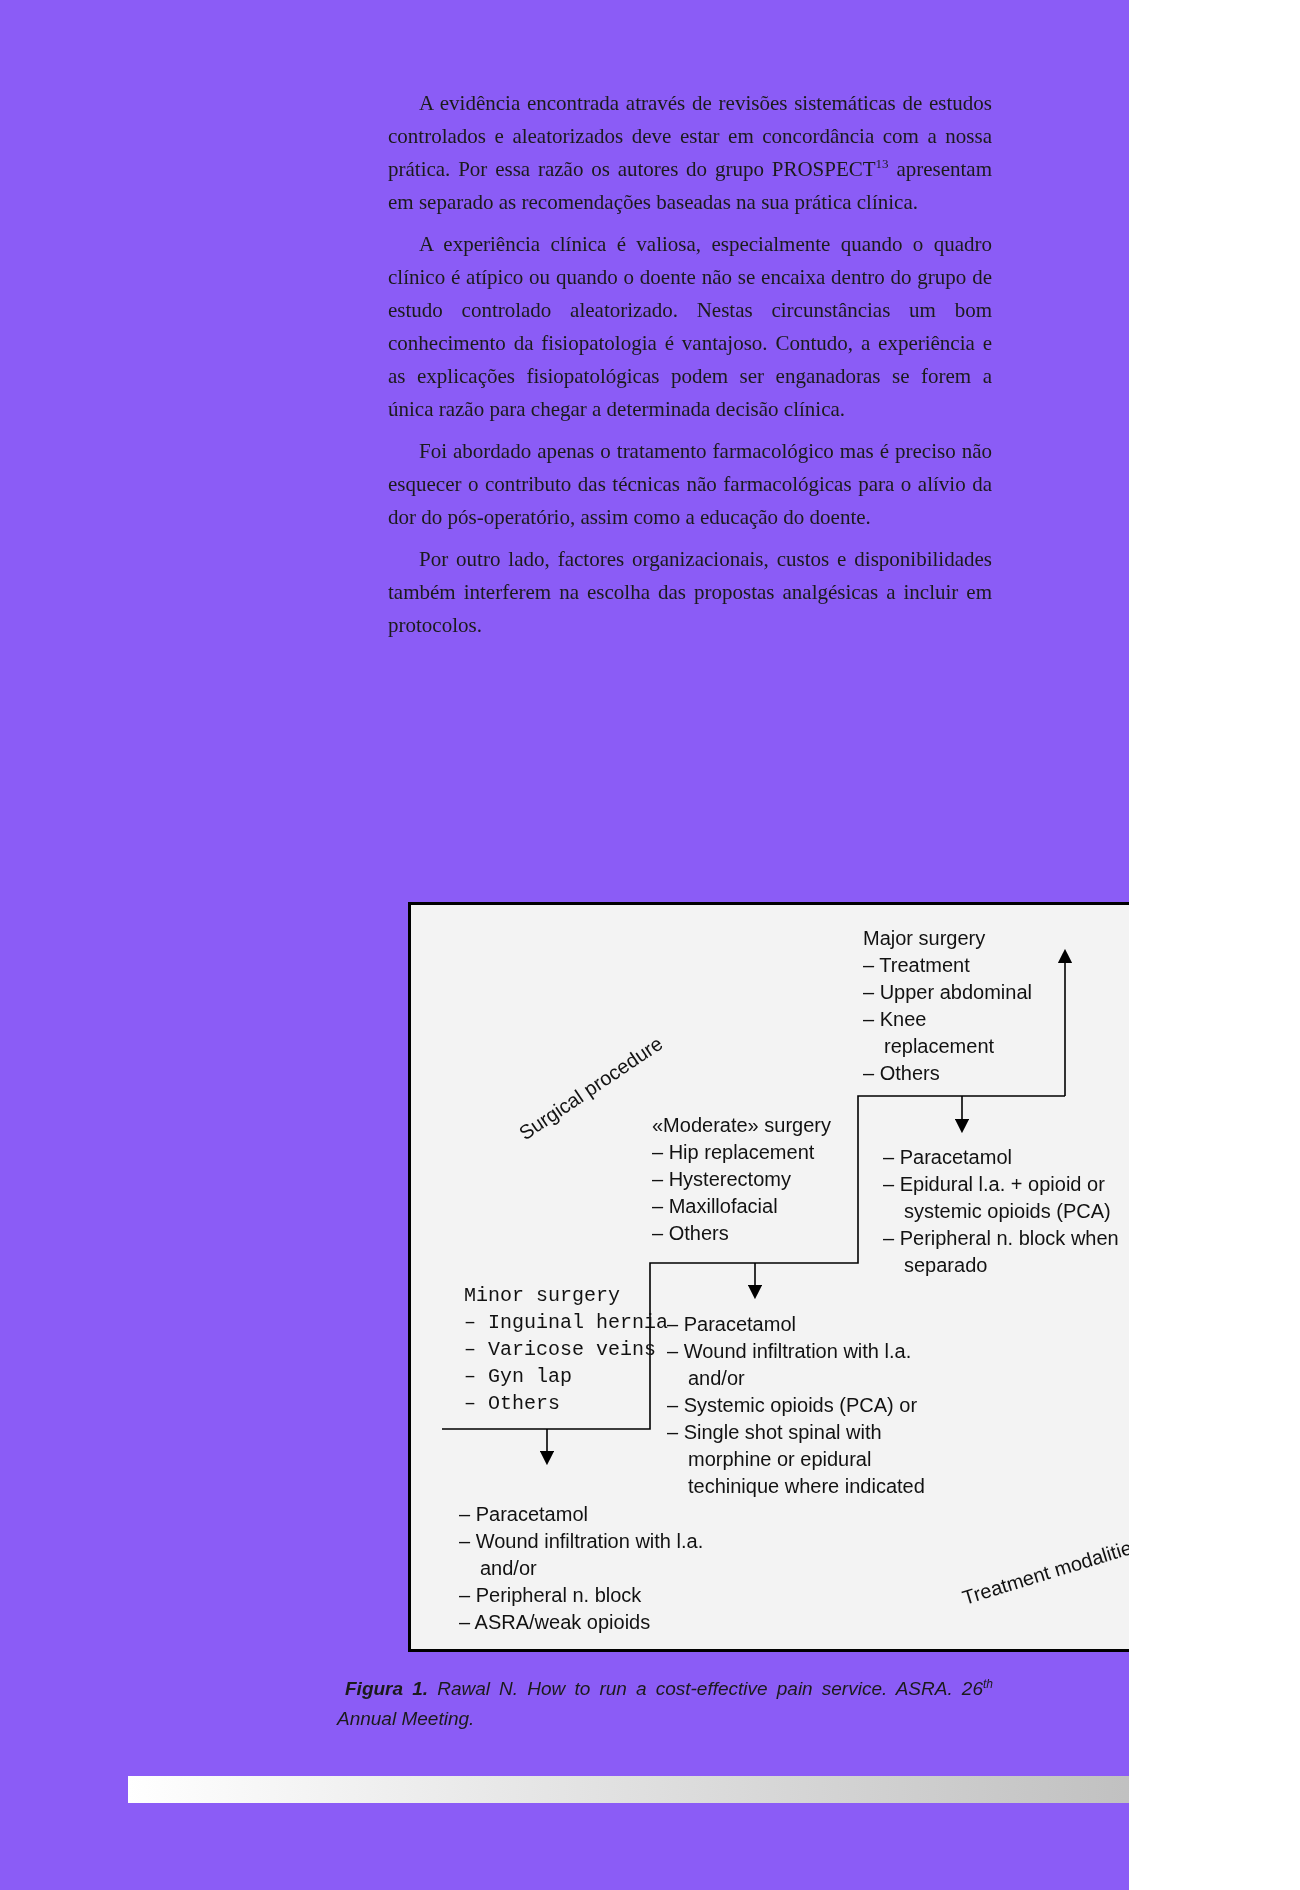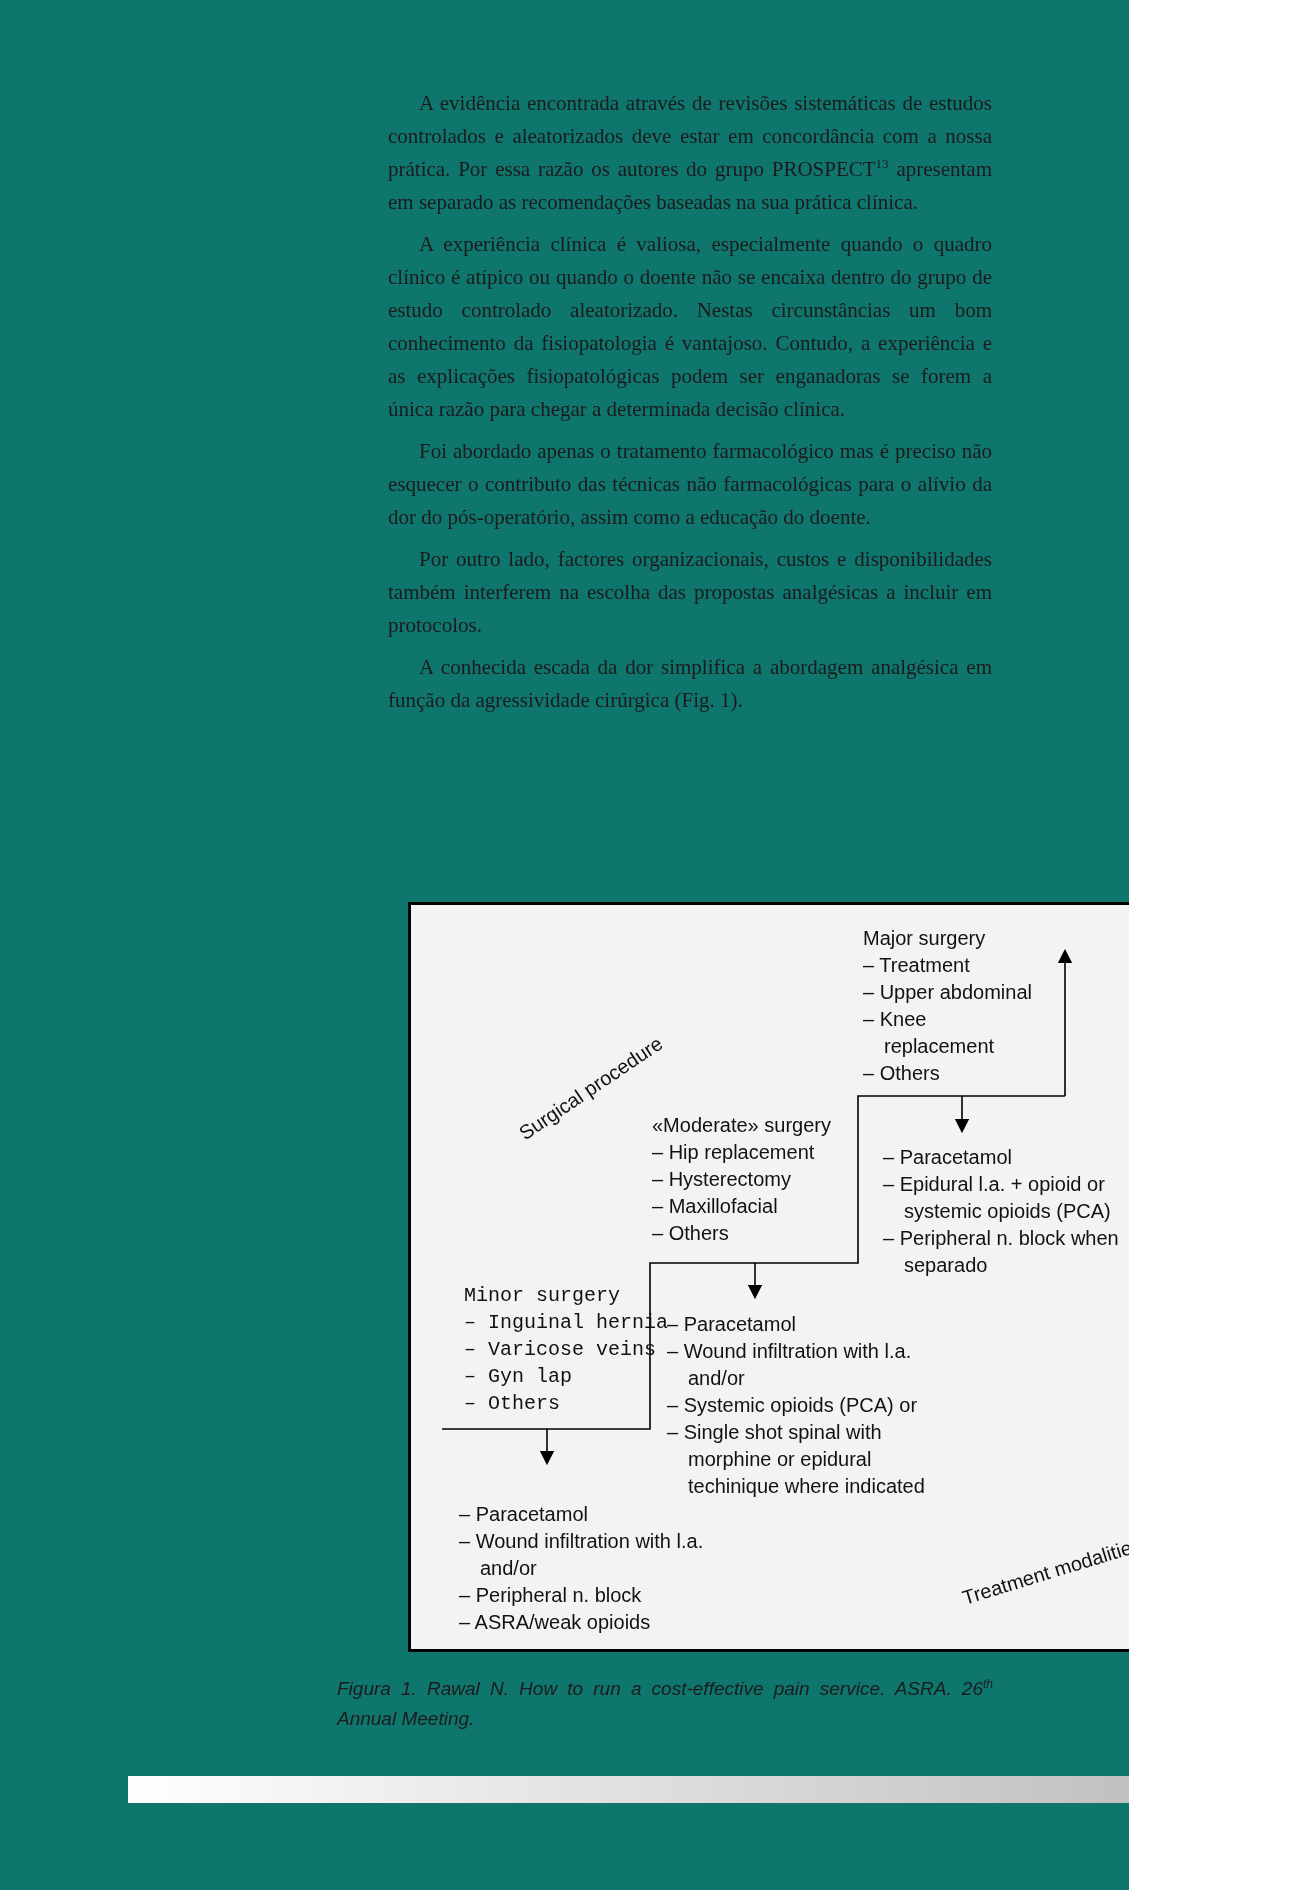--- a/index.html
+++ b/index.html
@@ -1,17 +1,17 @@
 <!DOCTYPE html>
 <html><head>
 <meta charset="utf-8">
 <style>
   html,body { margin:0; padding:0; background:#ffffff; }
   .page {
-    position:relative; width:1129px; height:1890px; background:#0f766e;
+    position:relative; width:1129px; height:1890px; background:#8b5cf6;
     font-family:"Liberation Serif", serif; overflow:hidden;
   }
   .text-col { position:absolute; left:388px; top:87px; width:604px; color:#1b1b1b; }
   .body-p {
     margin:0 0 9px 0; font-size:21px; line-height:33px;
     text-align:justify; text-indent:31px;
   }
   .body-p sup { font-size:13px; line-height:0; }
 
   .figure-box {
@@ -24,21 +24,21 @@
   .fig-line.indent { padding-left:21px; }
   .rot { position:absolute; font-size:20px; white-space:nowrap; }
   .rot-surgical  { left:96px;  top:172px; transform:rotate(-34deg); }
   .rot-treatment { left:548px; top:655px; transform:rotate(-17deg); }
 
   .caption {
     position:absolute; left:337px; top:1674px; width:656px;
     font-family:"Liberation Sans", sans-serif; font-size:19px; line-height:30px;
     text-align:justify; color:#1b1b1b;
   }
-  .cap-label { font-weight:normal; font-style:italic; }
+  .cap-label { font-weight:bold; font-style:italic;margin-left:8px; }
   .cap-rest  { font-style:italic; }
   .caption sup { font-style:italic; font-size:12px; line-height:0; }
 
   .footer-bar {
     position:absolute; left:128px; top:1776px; width:1062px; height:27px;
     background:linear-gradient(to right, #ffffff, #bdbdbd);
   }
   .page-num-box {
     position:absolute; right:0; top:0; width:56px; height:27px;
     background:#6e7072; color:#ffffff; font-family:"Liberation Serif", serif;
@@ -48,21 +48,20 @@
 </head>
 <body>
 
 <div class="page">
 
   <div class="text-col">
     <p class="body-p"><span>A evidência encontrada através de revisões sistemáticas de estudos controlados e aleatorizados deve estar em concordância com a nossa prática. Por essa razão os autores do grupo PROSPECT</span><sup>13</sup><span> apresentam em separado as recomendações baseadas na sua prática clínica.</span></p>
     <p class="body-p">A experiência clínica é valiosa, especialmente quando o quadro clínico é atípico ou quando o doente não se encaixa dentro do grupo de estudo controlado aleatorizado. Nestas circunstâncias um bom conhecimento da fisiopatologia é vantajoso. Contudo, a experiência e as explicações fisiopatológicas podem ser enganadoras se forem a única razão para chegar a determinada decisão clínica.</p>
     <p class="body-p">Foi abordado apenas o tratamento farmacológico mas é preciso não esquecer o contributo das técnicas não farmacológicas para o alívio da dor do pós-operatório, assim como a educação do doente.</p>
     <p class="body-p">Por outro lado, factores organizacionais, custos e disponibilidades também interferem na escolha das propostas analgésicas a incluir em protocolos.</p>
-    <p class="body-p">A conhecida escada da dor simplifica a abordagem analgésica em função da agressividade cirúrgica (Fig. 1).</p>
   </div>
 
   <div class="figure-box">
 
     <svg class="stairs" viewBox="0 0 771 744" xmlns="http://www.w3.org/2000/svg">
       <defs>
         <marker id="arrow" viewBox="0 0 10 10" refX="8.5" refY="5" markerWidth="9" markerHeight="9" orient="auto-start-reverse">
           <path d="M0,0 L10,5 L0,10 z" fill="#000"></path>
         </marker>
       </defs>

